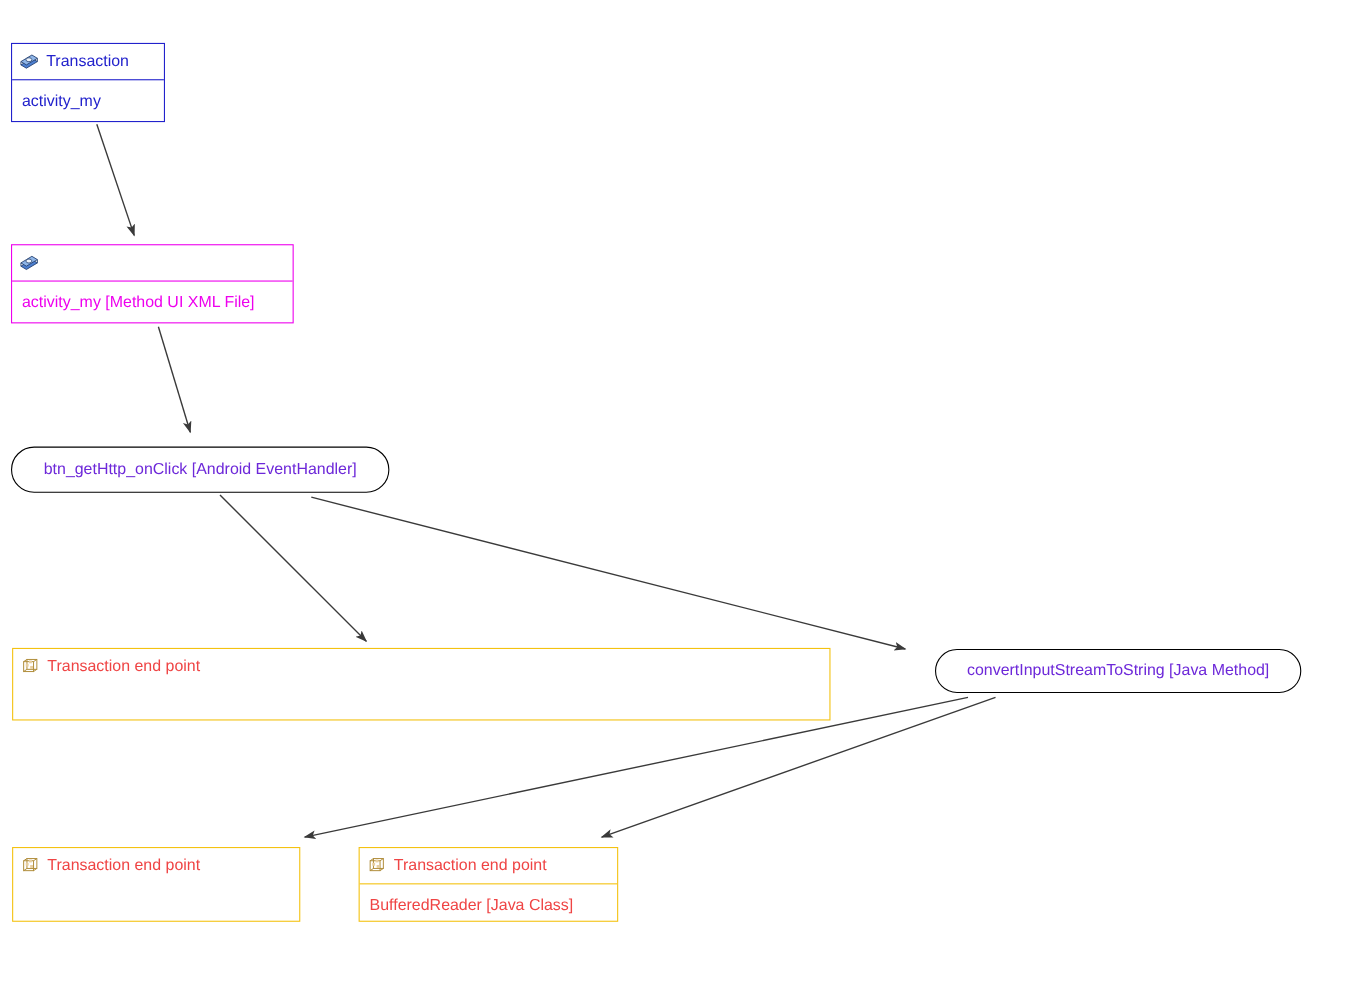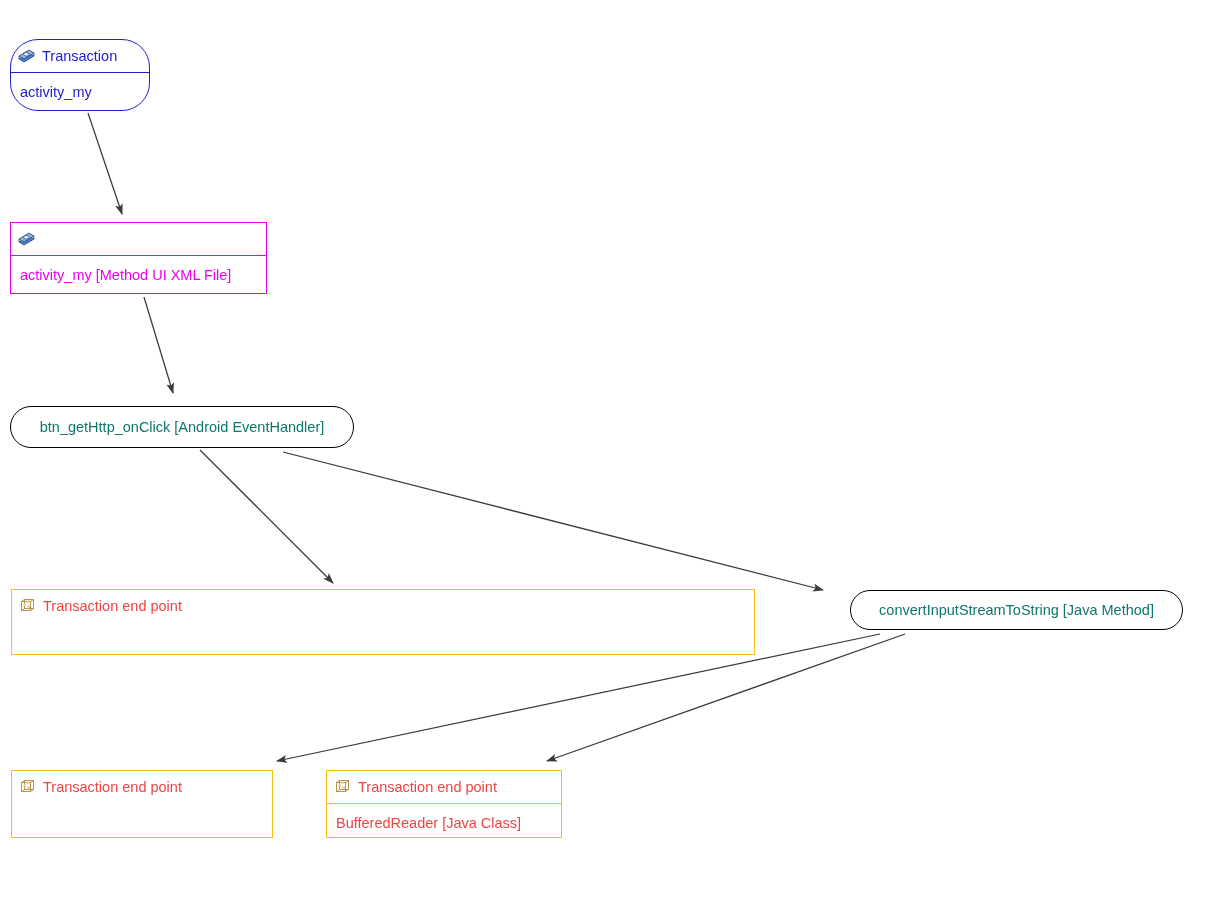--- a/index.html
+++ b/index.html
@@ -50,37 +50,37 @@
   .box .body {
     box-sizing: border-box;
     height: 38px;
     line-height: 38px;
     padding: 0 9px;
     white-space: nowrap;
     overflow: hidden;
     font-size: 14.5px;
     border-top: 1px solid #701a75;
   }
-  .box.blue { border-color: #2222cc; border-radius: 28px; }
+  .box.blue { border-color: #2222cc; }
   .box.blue .hdr, .box.blue .body { color: #2222cc; }
   .box.blue .body { border-top-color: #2222cc; }
 
   .box.magenta { border-color: #ee00ee; }
   .box.magenta .hdr, .box.magenta .body { color: #ee00ee; }
   .box.magenta .body { border-top-color: #ee00ee; }
 
   .box.gold { border-color: #f4c211; }
   .box.gold .hdr, .box.gold .body { color: #ef4444; }
   .box.gold .body { border-top-color: #f4c211; }
 
   
   .pill {
     border: 1.4px solid #000;
     border-radius: 24px;
-    color: #0f766e;
+    color: #6d28d9;
     font-size: 14.5px;
     display: flex;
     align-items: center;
     justify-content: center;
     white-space: nowrap;
   }
 
   
   .icon {
     display: inline-block;

